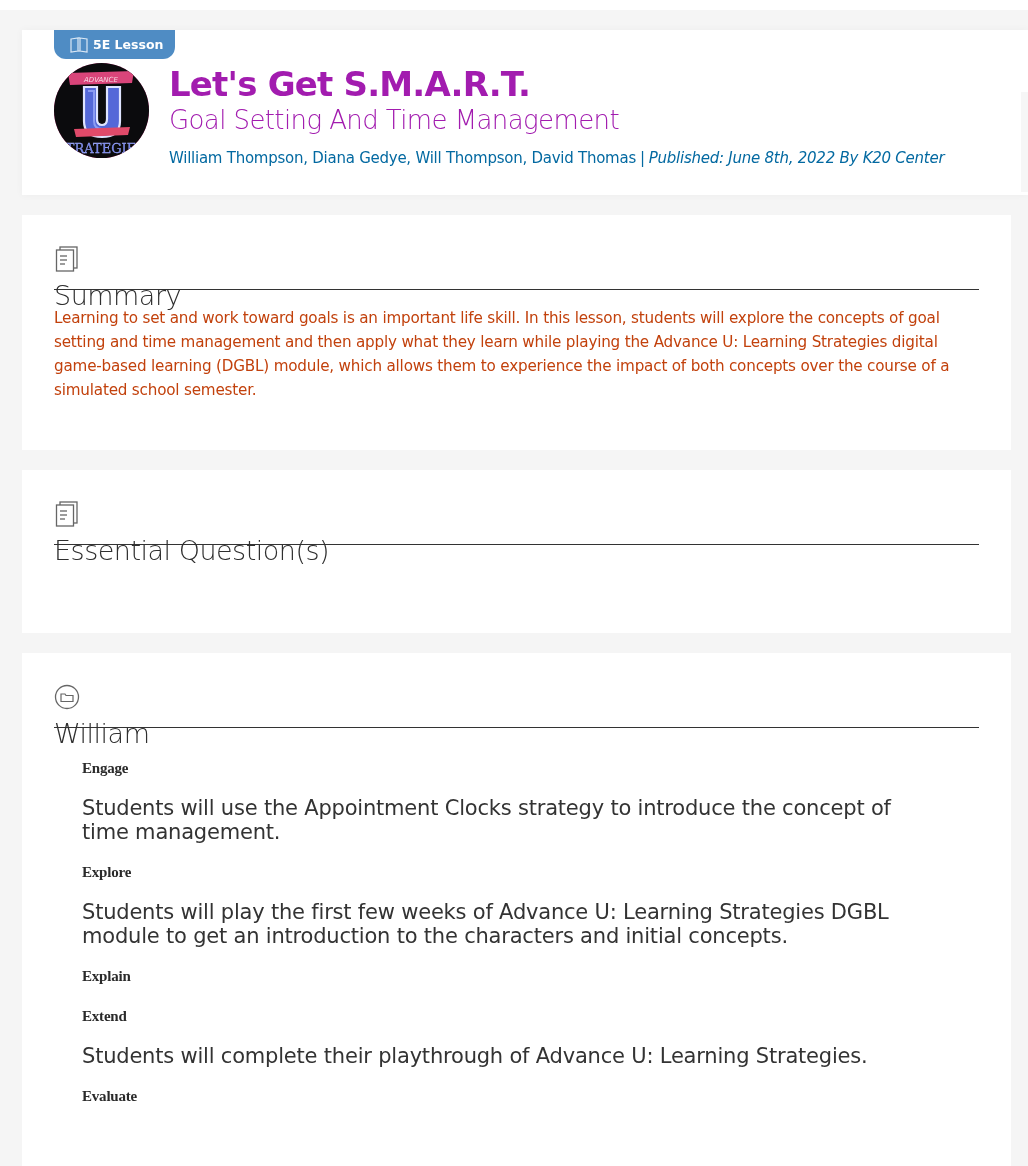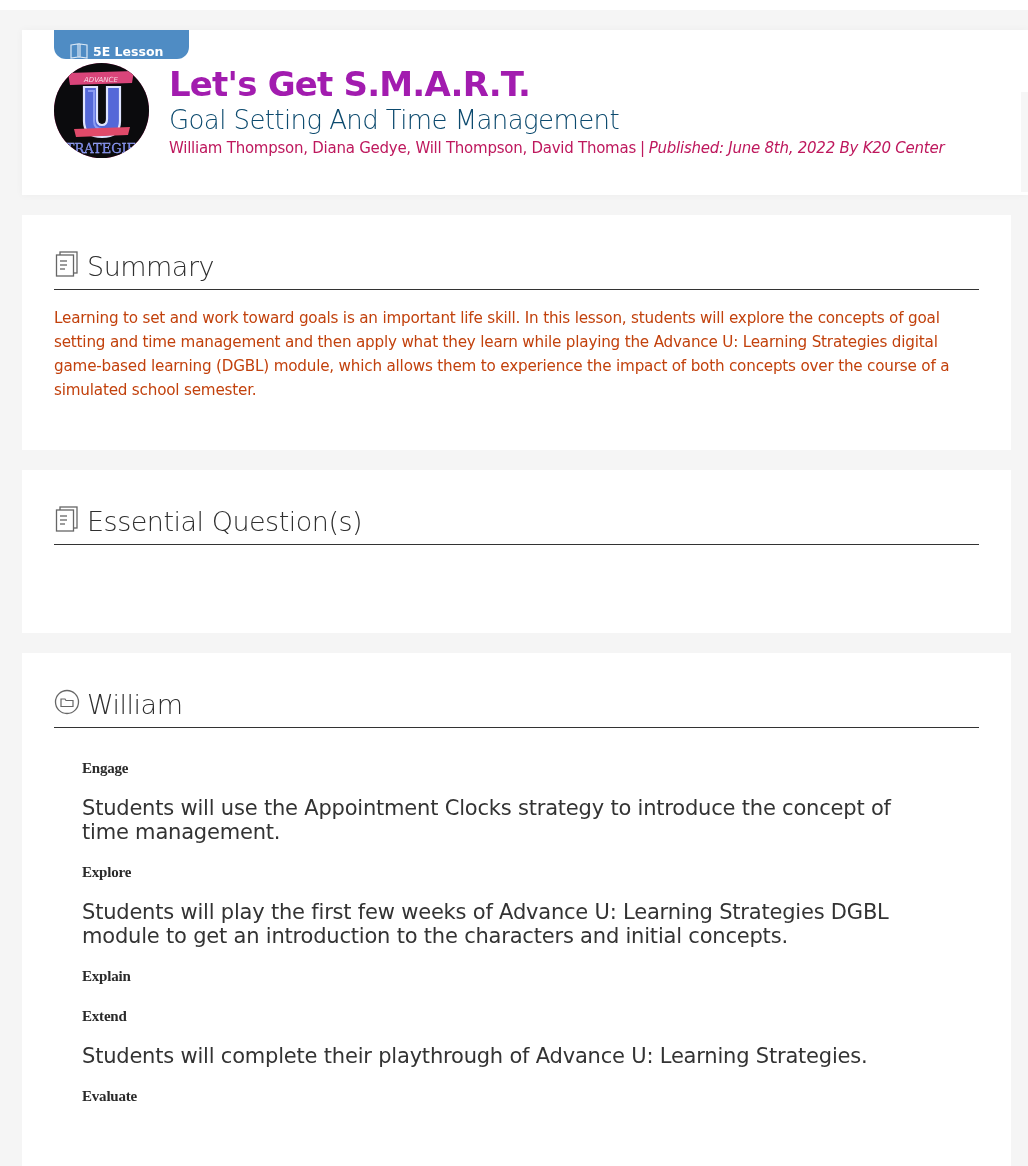--- a/index.html
+++ b/index.html
@@ -24,25 +24,25 @@
     .header-card {
       position: absolute;
       left: 22px; top: 30px;
       width: 1006px; height: 165px;
       background: #ffffff;
       box-shadow: 0 0 8px rgba(0,0,0,0.04);
     }
     .badge {
       position: absolute;
       left: 32px; top: 0;
-      width: 135px; height: 29px;
+      width: 121px; height: 29px;
       background: #4f8cc4;
       border-radius: 0 0 12px 12px;
       color: #ffffff;
-      display: flex; align-items: flex-end;
+      display: flex; align-items: center;
       padding-left: 16px;
       font-size: 12.5px; font-weight: bold;
       font-family: "DejaVu Sans", sans-serif;
     }
     .badge svg { margin-right: 5px; }
     .logo {
       position: absolute;
       left: 32px; top: 33px;
       width: 95px; height: 95px;
       border-radius: 50%;
@@ -58,30 +58,30 @@
       font-weight: bold;
       font-size: 34px;
       letter-spacing: -0.8px;
       color: #a21caf;
       line-height: 42px;
     }
     .subtitle {
       font-family: "DejaVu Sans", sans-serif;
       font-weight: 200;
       font-size: 26px;
-      color: #0c4a6e;
+      color: #a21caf;
       letter-spacing: -0.6px;
       line-height: 34px;
       margin-top: -2px;
     }
     .byline {
       font-size: 15px;
-      color: #be185d;
+      color: #0369a1;
       line-height: 22px;
-      margin-top: 0;
+      margin-top: 10px;
       white-space: nowrap;
       letter-spacing: -0.25px;
     }
     .byline .sep { margin: 0 4px; }
     .byline .published { font-style: italic; }
     .side-strip {
       position: absolute;
       right: 0; top: 62px;
       width: 7px; height: 100px;
       background: #f6f6f6;
@@ -91,22 +91,23 @@
       position: absolute;
       left: 22px;
       width: 989px;
       background: #ffffff;
     }
     .section-head {
       position: absolute;
       left: 32px; right: 32px;
       height: 44px;
       border-bottom: 1.5px solid #333;
-      display: flex; align-items: center;
+      display: flex; align-items: flex-start;
       padding-bottom: 2px;
+      flex-direction: column;
     }
     .section-head .icon {
       width: 26px; height: 26px;
       margin-right: 7px;
       margin-bottom: 6px;
       display: flex; align-items: center; justify-content: center;
     }
     .section-head .label {
       font-family: "DejaVu Sans", sans-serif;
       font-weight: 300;

